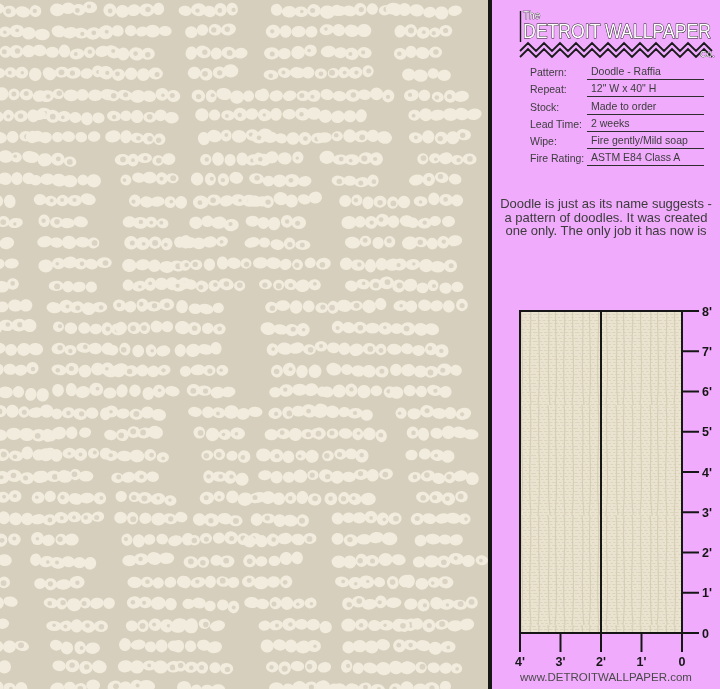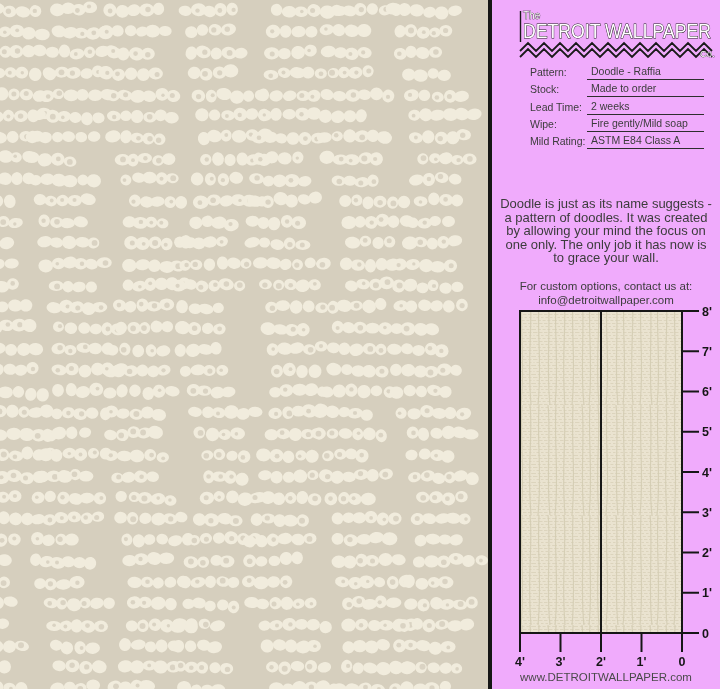--- a/index.html
+++ b/index.html
@@ -2198,49 +2198,47 @@
     </g>
     <text x="186" y="51" font-size="9.5" fill="#ffffff" stroke="#1a1a1a" stroke-width="0.6" paint-order="stroke">Co.</text>
   </svg>
 
   <div class="details">
     <div class="d-row">
       <span class="d-label">Pattern:</span>
       <span class="d-value">Doodle - Raffia</span>
     </div>
     <div class="d-row">
+      <span class="d-label">Repeat:</span>
+      <span class="d-value">12" W x 40" H</span>
+    </div>
+    <div class="d-row">
       <span class="d-label">Stock:</span>
       <span class="d-value">Made to order</span>
     </div>
     <div class="d-row">
       <span class="d-label">Lead Time:</span>
       <span class="d-value">2 weeks</span>
     </div>
     <div class="d-row">
       <span class="d-label">Wipe:</span>
       <span class="d-value">Fire gently/Mild soap</span>
     </div>
     <div class="d-row">
-      <span class="d-label">Mild Rating:</span>
+      <span class="d-label">Fire Rating:</span>
       <span class="d-value">ASTM E84 Class A</span>
     </div>
   </div>
 
   <div class="descr">
     <div>Doodle is just as its name suggests -</div>
     <div>a pattern of doodles. It was created</div>
-    <div>by allowing your mind the focus on</div>
     <div>one only. The only job it has now is</div>
-    <div>to grace your wall.</div>
   </div>
 
-  <div class="contact">
-    <div>For custom options, contact us at:</div>
-    <div>info@detroitwallpaper.com</div>
-  </div>
 
   <svg class="diagram" viewBox="0 0 228 394" xmlns="http://www.w3.org/2000/svg">
     <defs>
       <pattern id="raffiaBase" width="21" height="9" patternUnits="userSpaceOnUse">
         <rect class="panel-base" width="21" height="9"></rect>
         <line class="dash-line" x1="0" y1="1.5" x2="21" y2="1.5" stroke-dasharray="3.5 1.5"></line>
         <line class="dash-line" x1="0" y1="4.5" x2="21" y2="4.5" stroke-dasharray="2.5 2" stroke-dashoffset="2"></line>
         <line class="dash-line" x1="0" y1="7.5" x2="21" y2="7.5" stroke-dasharray="3 1.8" stroke-dashoffset="1"></line>
       </pattern>
       <pattern id="raffiaStrand" width="34" height="110" patternUnits="userSpaceOnUse">

